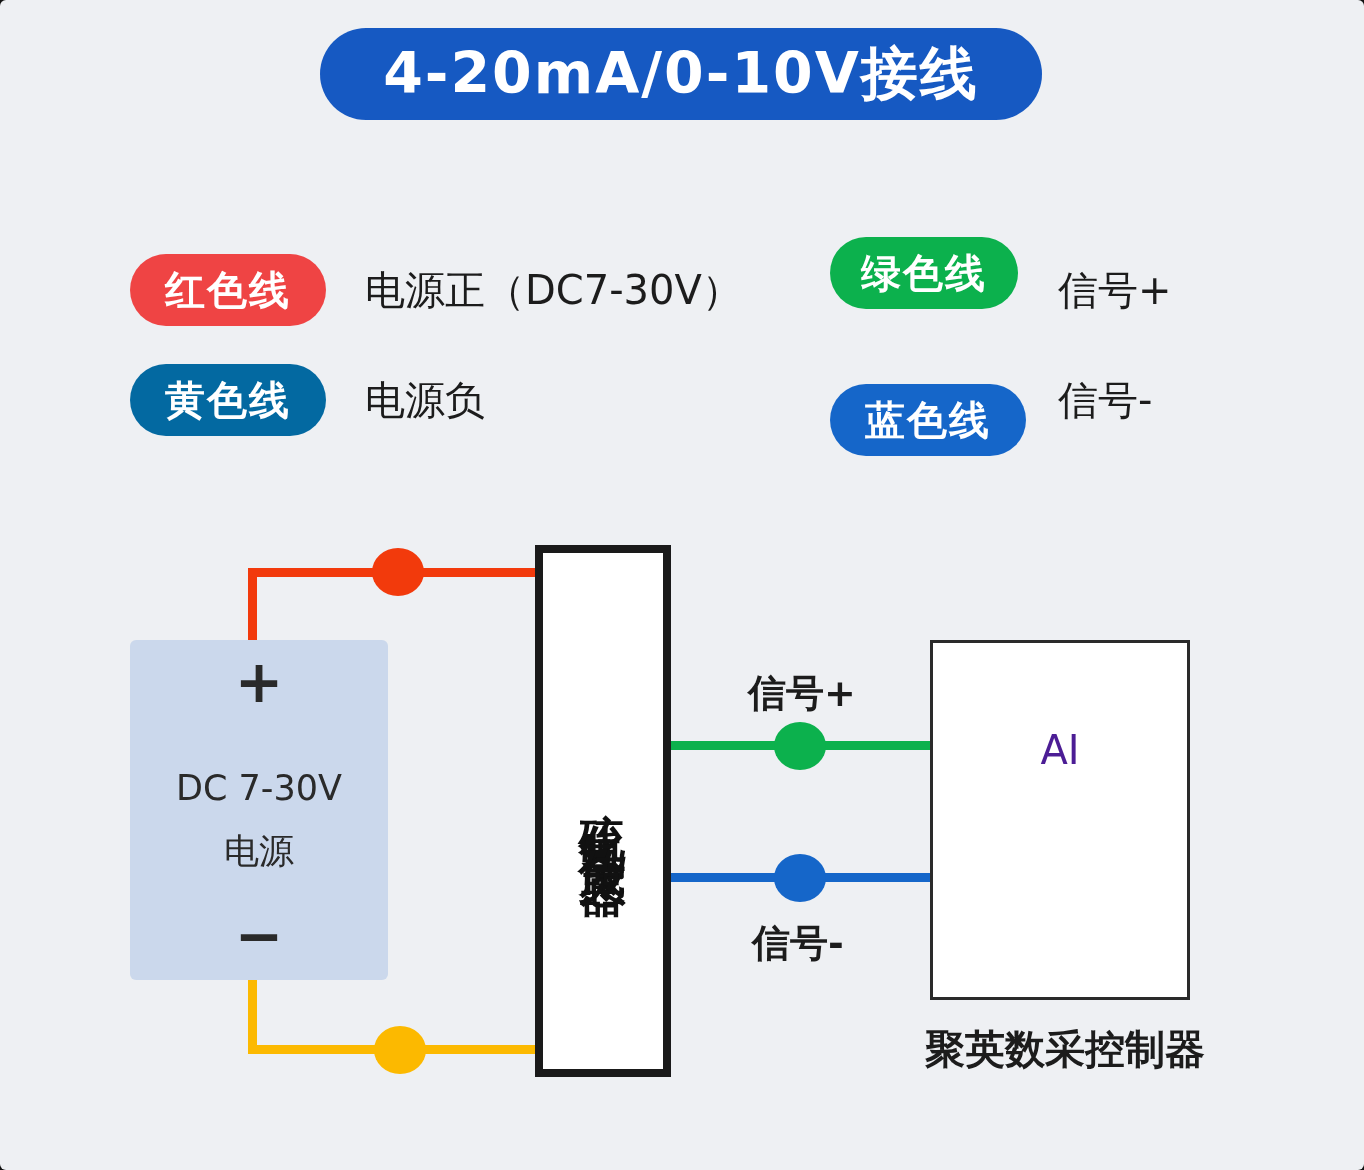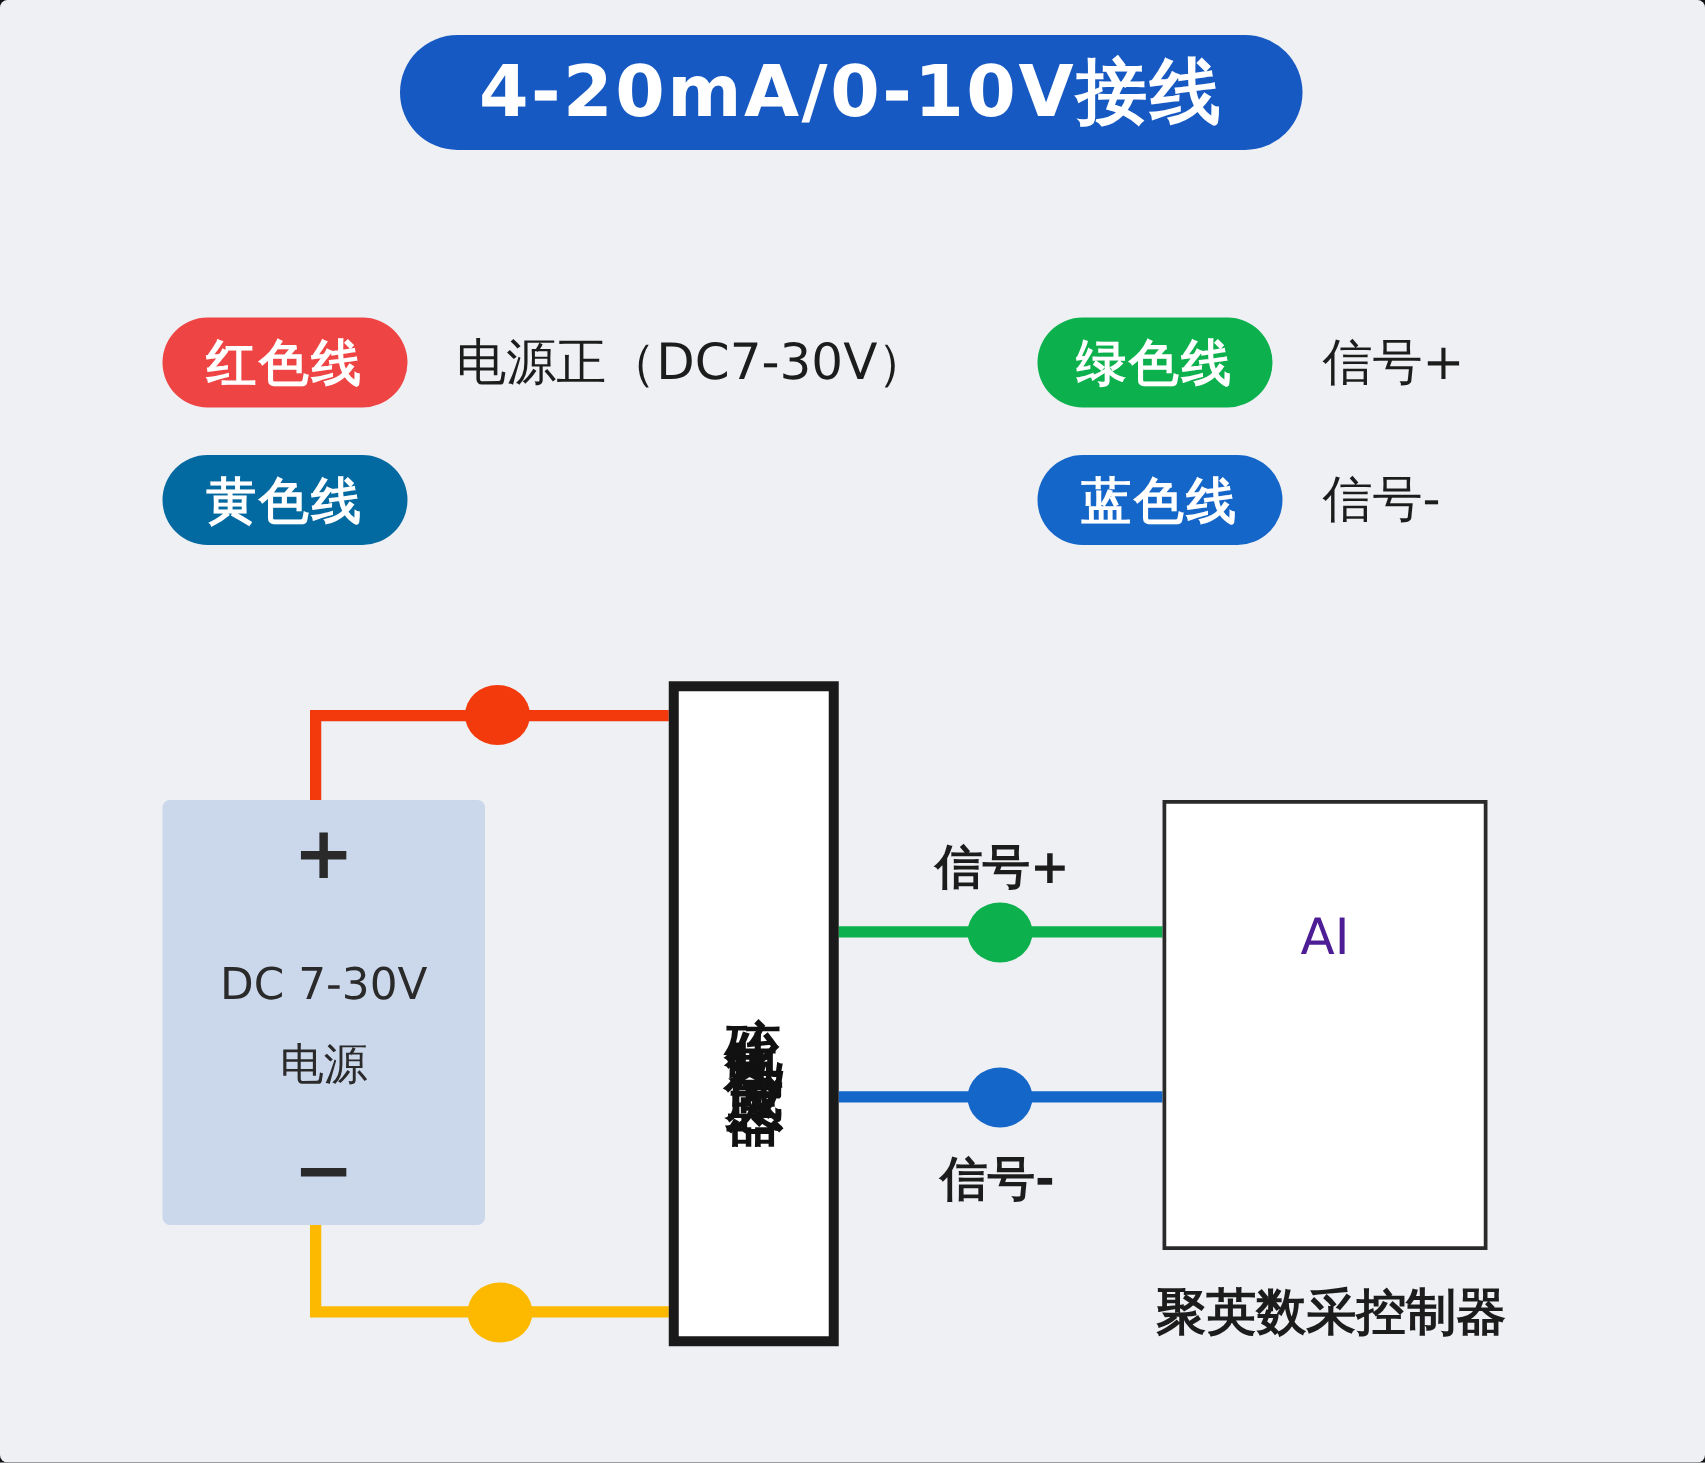--- a/index.html
+++ b/index.html
@@ -42,23 +42,23 @@
   .legend-desc {
     position: absolute;
     font-size: 40px; font-weight: normal; color: #1c1c1c;
     line-height: 72px; height: 72px;
     white-space: nowrap;
   }
   .pill-red    { left: 130px; top: 254px; width: 196px; background: #ef4444; }
   .desc-red    { left: 365px; top: 254px; }
   .pill-yellow { left: 130px; top: 364px; width: 196px; background: #0369a1; }
   .desc-yellow { left: 365px; top: 364px; }
-  .pill-green  { left: 830px; top: 254px; width: 188px; background: #0cb14d; }
+  .pill-green  { left: 830px; top: 237px; width: 188px; background: #0cb14d; }
   .desc-green  { left: 1058px; top: 254px; }
-  .pill-blue   { left: 830px; top: 364px; width: 196px; background: #1566c9; }
+  .pill-blue   { left: 830px; top: 384px; width: 196px; background: #1566c9; }
   .desc-blue   { left: 1058px; top: 364px; }
 
   
   .power-box {
     position: absolute;
     left: 130px; top: 640px;
     width: 258px; height: 340px;
     background: #cbd8ec;
     border-radius: 6px;
     color: #2a2a2a;
@@ -140,20 +140,21 @@
 <body>
 
 <div class="canvas">
 
   <div class="title-pill">4-20mA/0-10V接线</div>
 
   <div class="legend-pill pill-red">红色线</div>
   <div class="legend-desc desc-red">电源正（DC7-30V）</div>
 
   <div class="legend-pill pill-yellow">黄色线</div>
+  <div class="legend-desc desc-yellow">电源负</div>
 
   <div class="legend-pill pill-green">绿色线</div>
   <div class="legend-desc desc-green">信号+</div>
 
   <div class="legend-pill pill-blue">蓝色线</div>
   <div class="legend-desc desc-blue">信号-</div>
 
   <div class="wire wire-red-v"></div>
   <div class="wire wire-red-h"></div>
   <div class="wire wire-yellow-v"></div>

